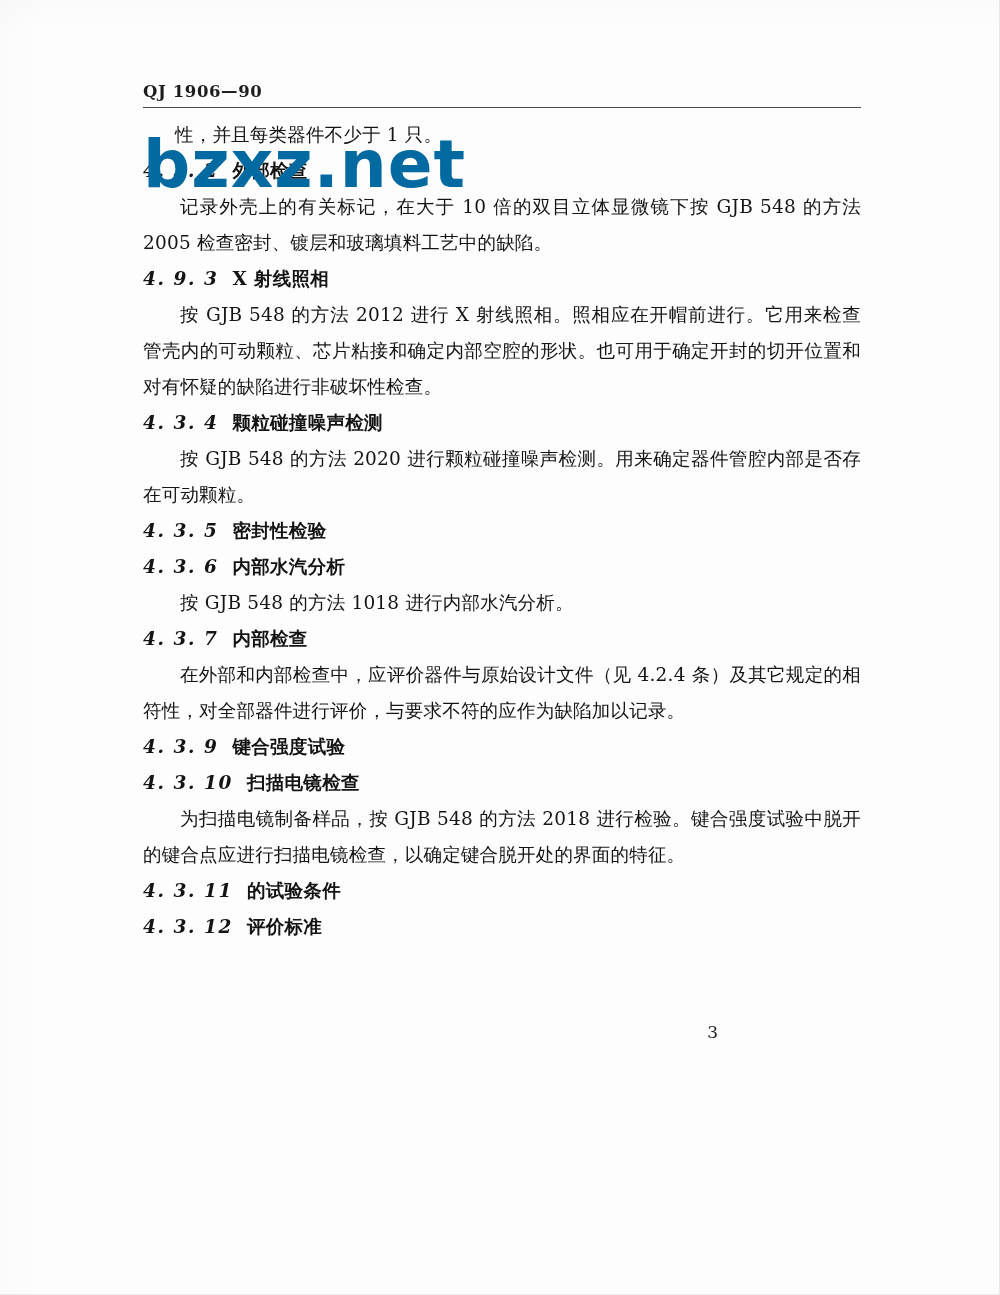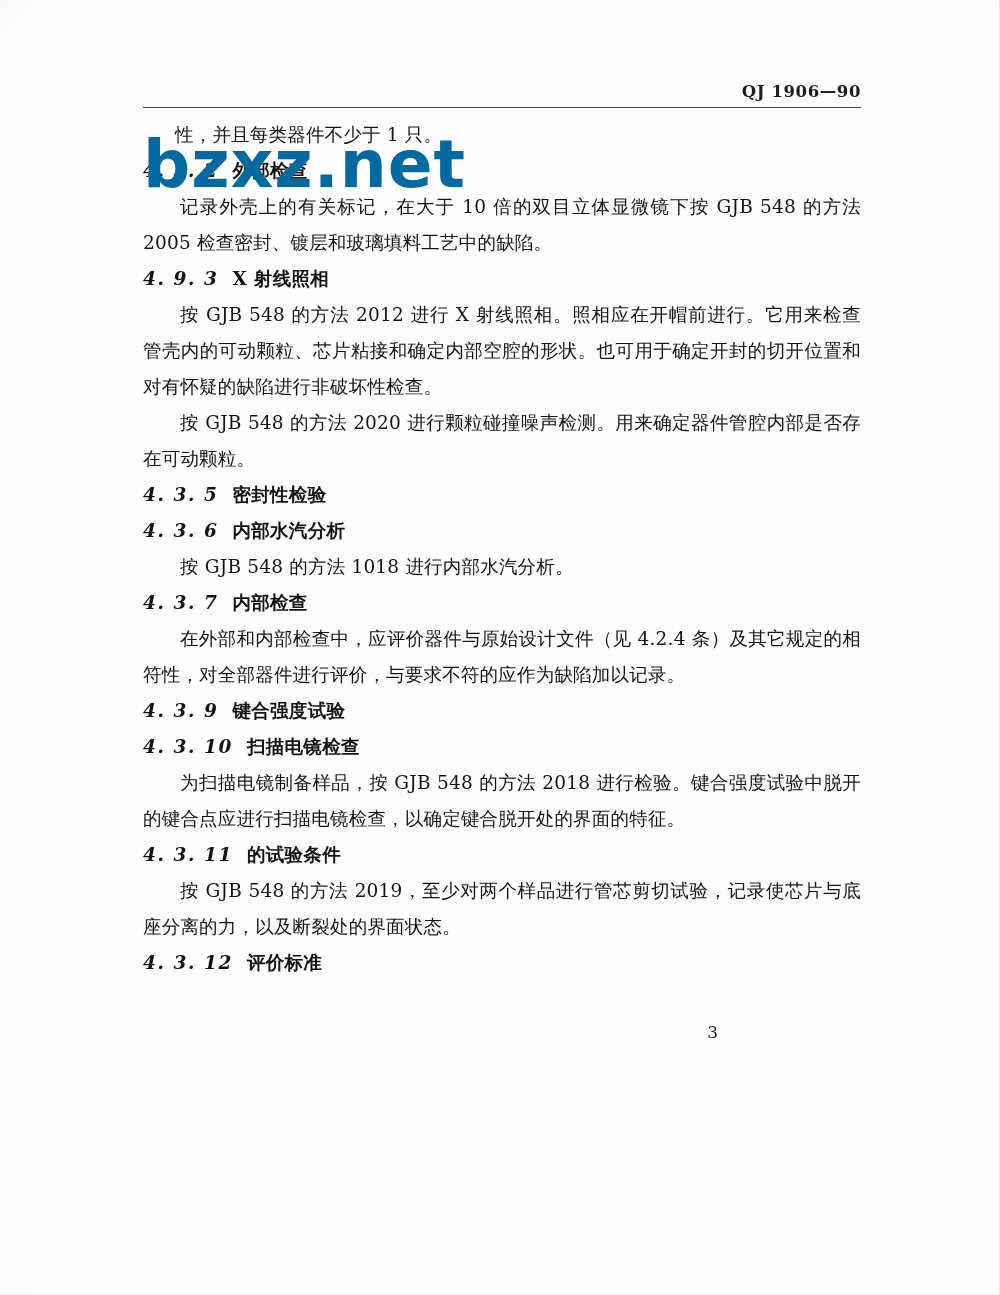--- a/index.html
+++ b/index.html
@@ -58,21 +58,21 @@
   
   #content {
     position: absolute;
     left: 143px;
     top: 82px;
     width: 718px;
     z-index: 2;
   }
 
   .doc-header {
-    text-align: right;
+    text-align: left;
     font-family: "DejaVu Serif", "Liberation Serif", serif;
     font-weight: 700;
     font-size: 16.5px;
     letter-spacing: 0.6px;
     color: #1d1d1d;
     margin: 0;
     padding-bottom: 6px;
   }
 
   .header-rule {
@@ -137,29 +137,29 @@
 
   <div id="content">
     <div class="doc-header">QJ  1906—90</div>
     <div class="header-rule"></div>
     <div id="body-blocks">
         <div class="para noindent">性，并且每类器件不少于 1 只。</div>
         <div class="sec-head"><span class="num">4. 3. 2</span><span>外部检查</span></div>
         <div class="para">记录外壳上的有关标记，在大于 10 倍的双目立体显微镜下按 GJB  548 的方法 2005 检查密封、镀层和玻璃填料工艺中的缺陷。</div>
         <div class="sec-head"><span class="num">4. 9. 3</span><span>X 射线照相</span></div>
         <div class="para">按 GJB  548 的方法 2012 进行 X 射线照相。照相应在开帽前进行。它用来检查管壳内的可动颗粒、芯片粘接和确定内部空腔的形状。也可用于确定开封的切开位置和对有怀疑的缺陷进行非破坏性检查。</div>
+        <div class="sec-head"><span class="num">4. 3. 4</span><span>颗粒碰撞噪声检测</span></div>
         <div class="para">按 GJB  548 的方法 2020 进行颗粒碰撞噪声检测。用来确定器件管腔内部是否存在可动颗粒。</div>
         <div class="sec-head"><span class="num">4. 3. 5</span><span>密封性检验</span></div>
         <div class="sec-head"><span class="num">4. 3. 6</span><span>内部水汽分析</span></div>
         <div class="para">按 GJB  548 的方法 1018 进行内部水汽分析。</div>
         <div class="sec-head"><span class="num">4. 3. 7</span><span>内部检查</span></div>
         <div class="para">在外部和内部检查中，应评价器件与原始设计文件（见 4.2.4 条）及其它规定的相符性，对全部器件进行评价，与要求不符的应作为缺陷加以记录。</div>
         <div class="sec-head"><span class="num">4. 3. 9</span><span>键合强度试验</span></div>
         <div class="sec-head"><span class="num">4. 3. 10</span><span>扫描电镜检查</span></div>
         <div class="para">为扫描电镜制备样品，按 GJB  548 的方法 2018 进行检验。键合强度试验中脱开的键合点应进行扫描电镜检查，以确定键合脱开处的界面的特征。</div>
         <div class="sec-head"><span class="num">4. 3. 11</span><span>的试验条件</span></div>
-        <div class="para">按 GJB  548 的方法 2019，至少对两个样品进行管芯剪切试验，记录使芯片与底座分离的力，以及断裂处的界面状态。</div>
         <div class="sec-head"><span class="num">4. 3. 12</span><span>评价标准</span></div>
       </div>
   </div>
 
   <div id="folio">3</div>
 </div>
 
 </body></html>

